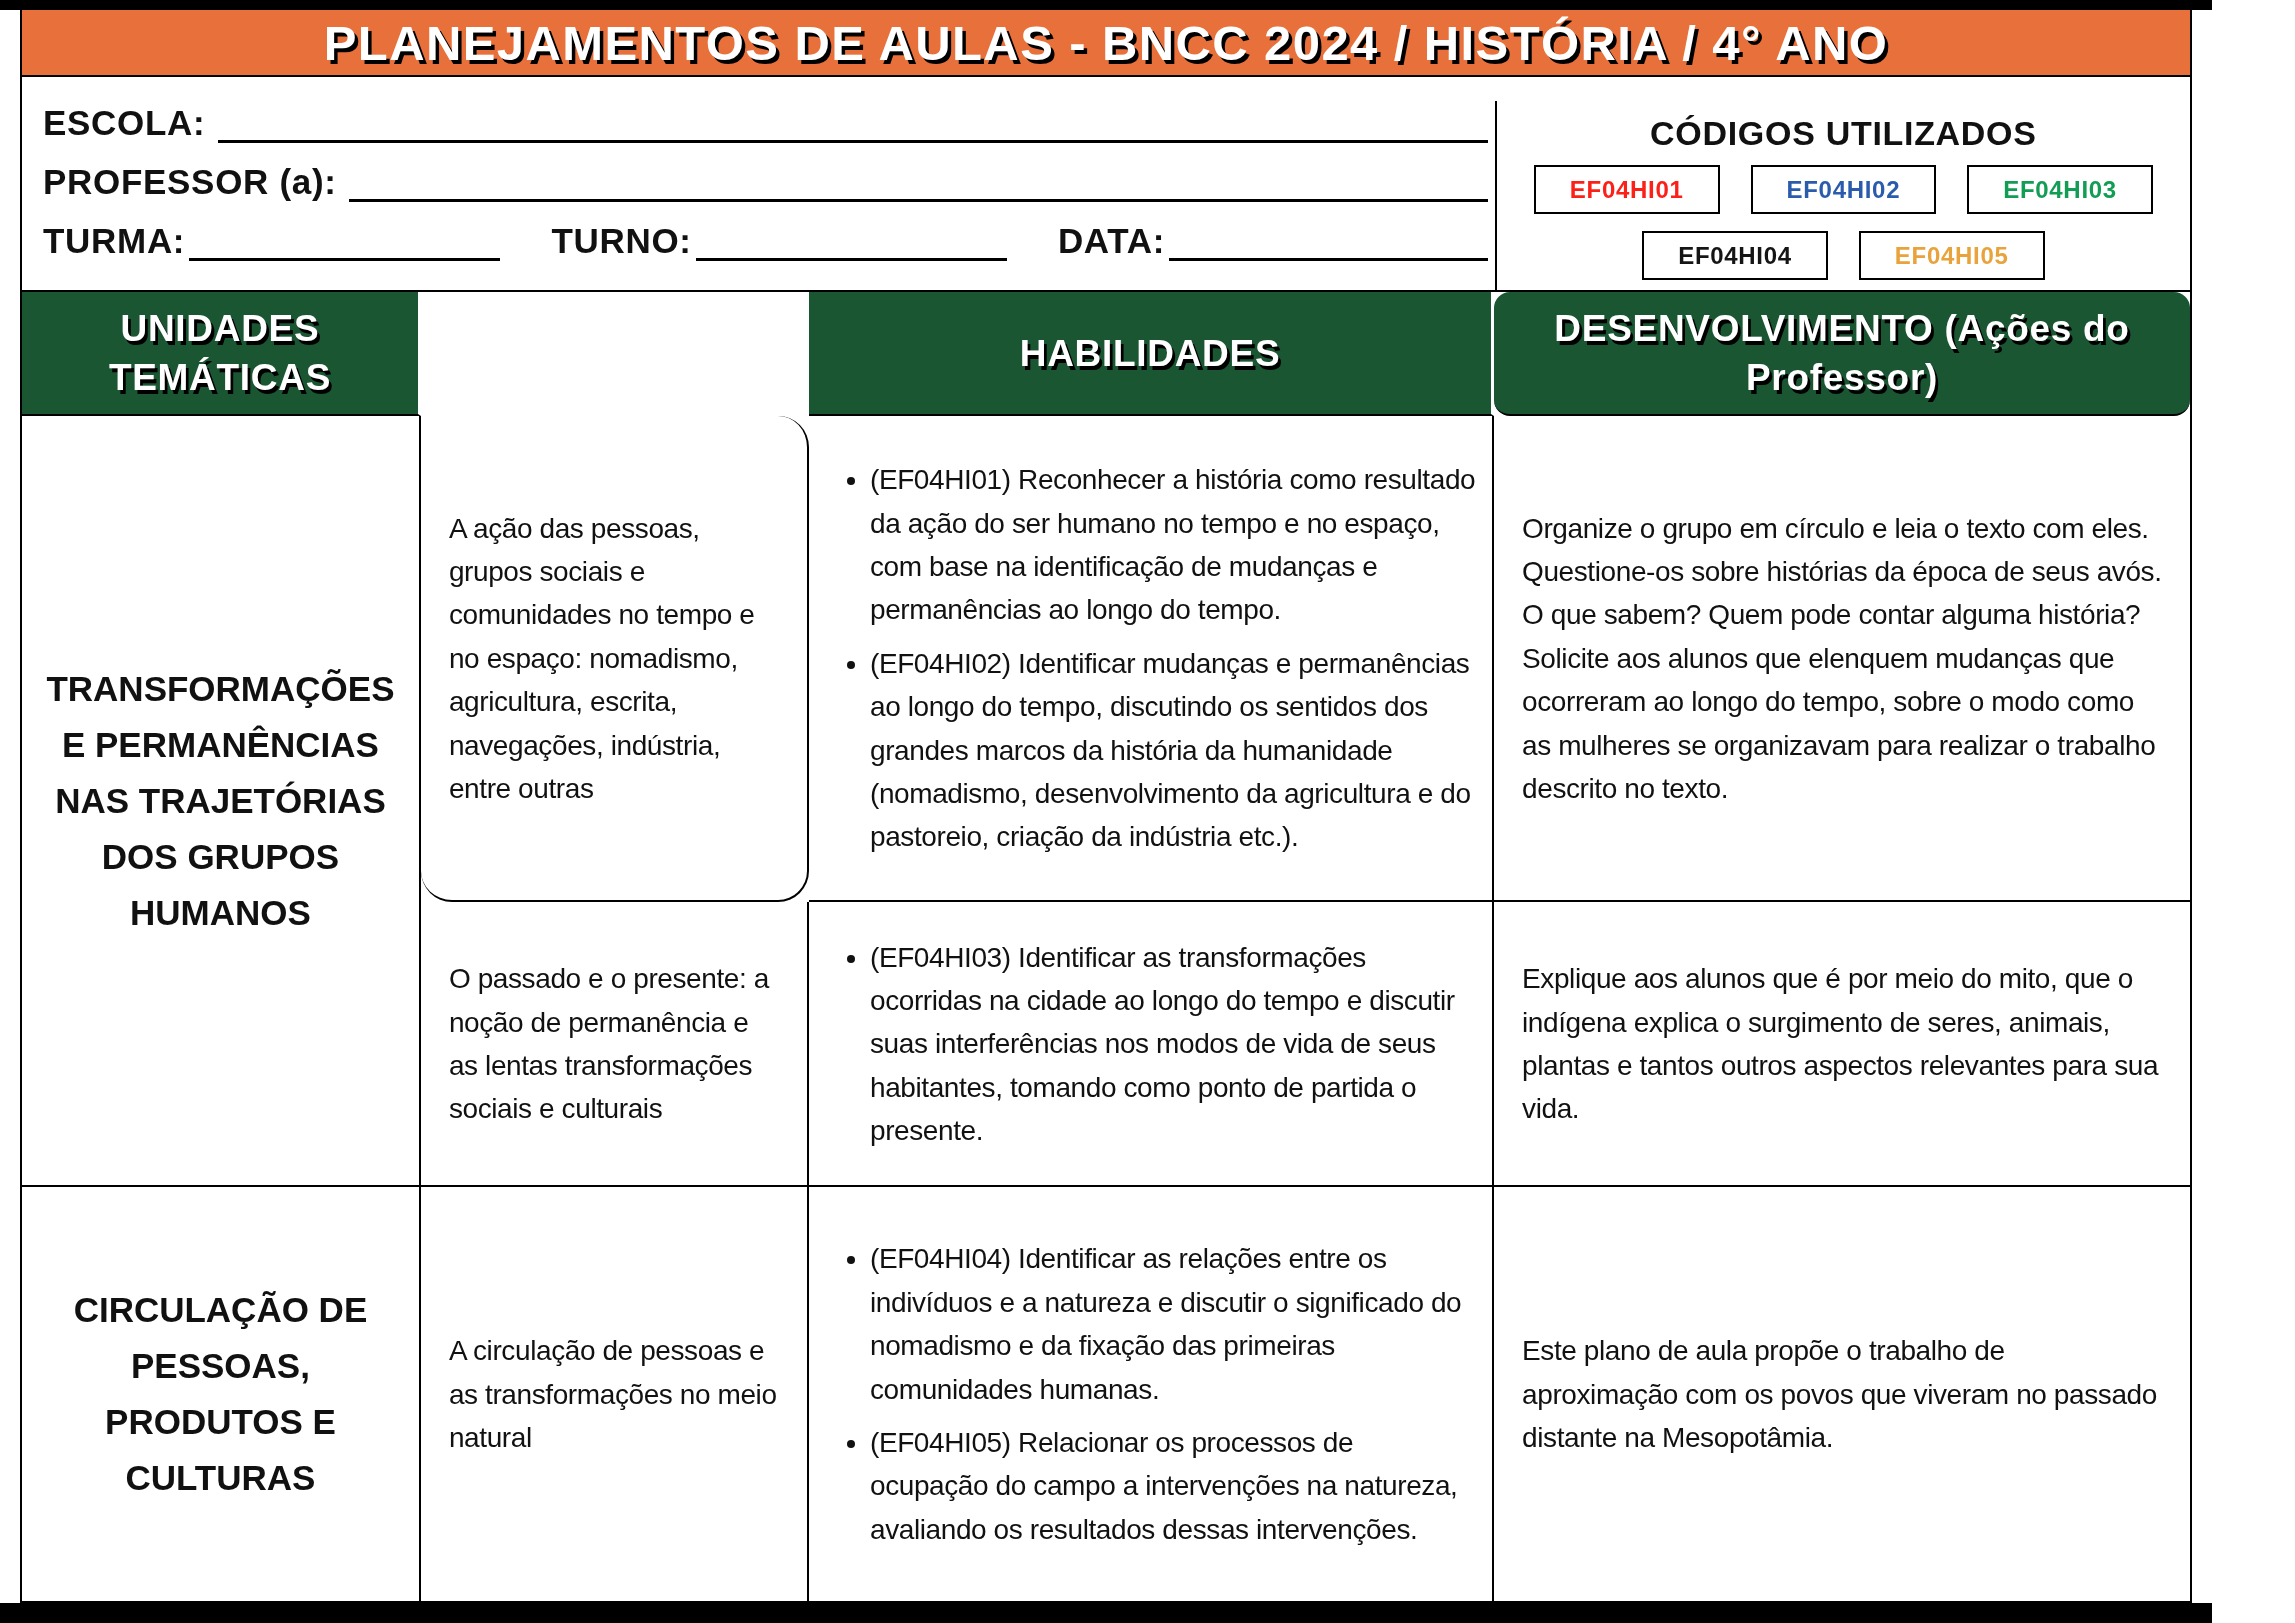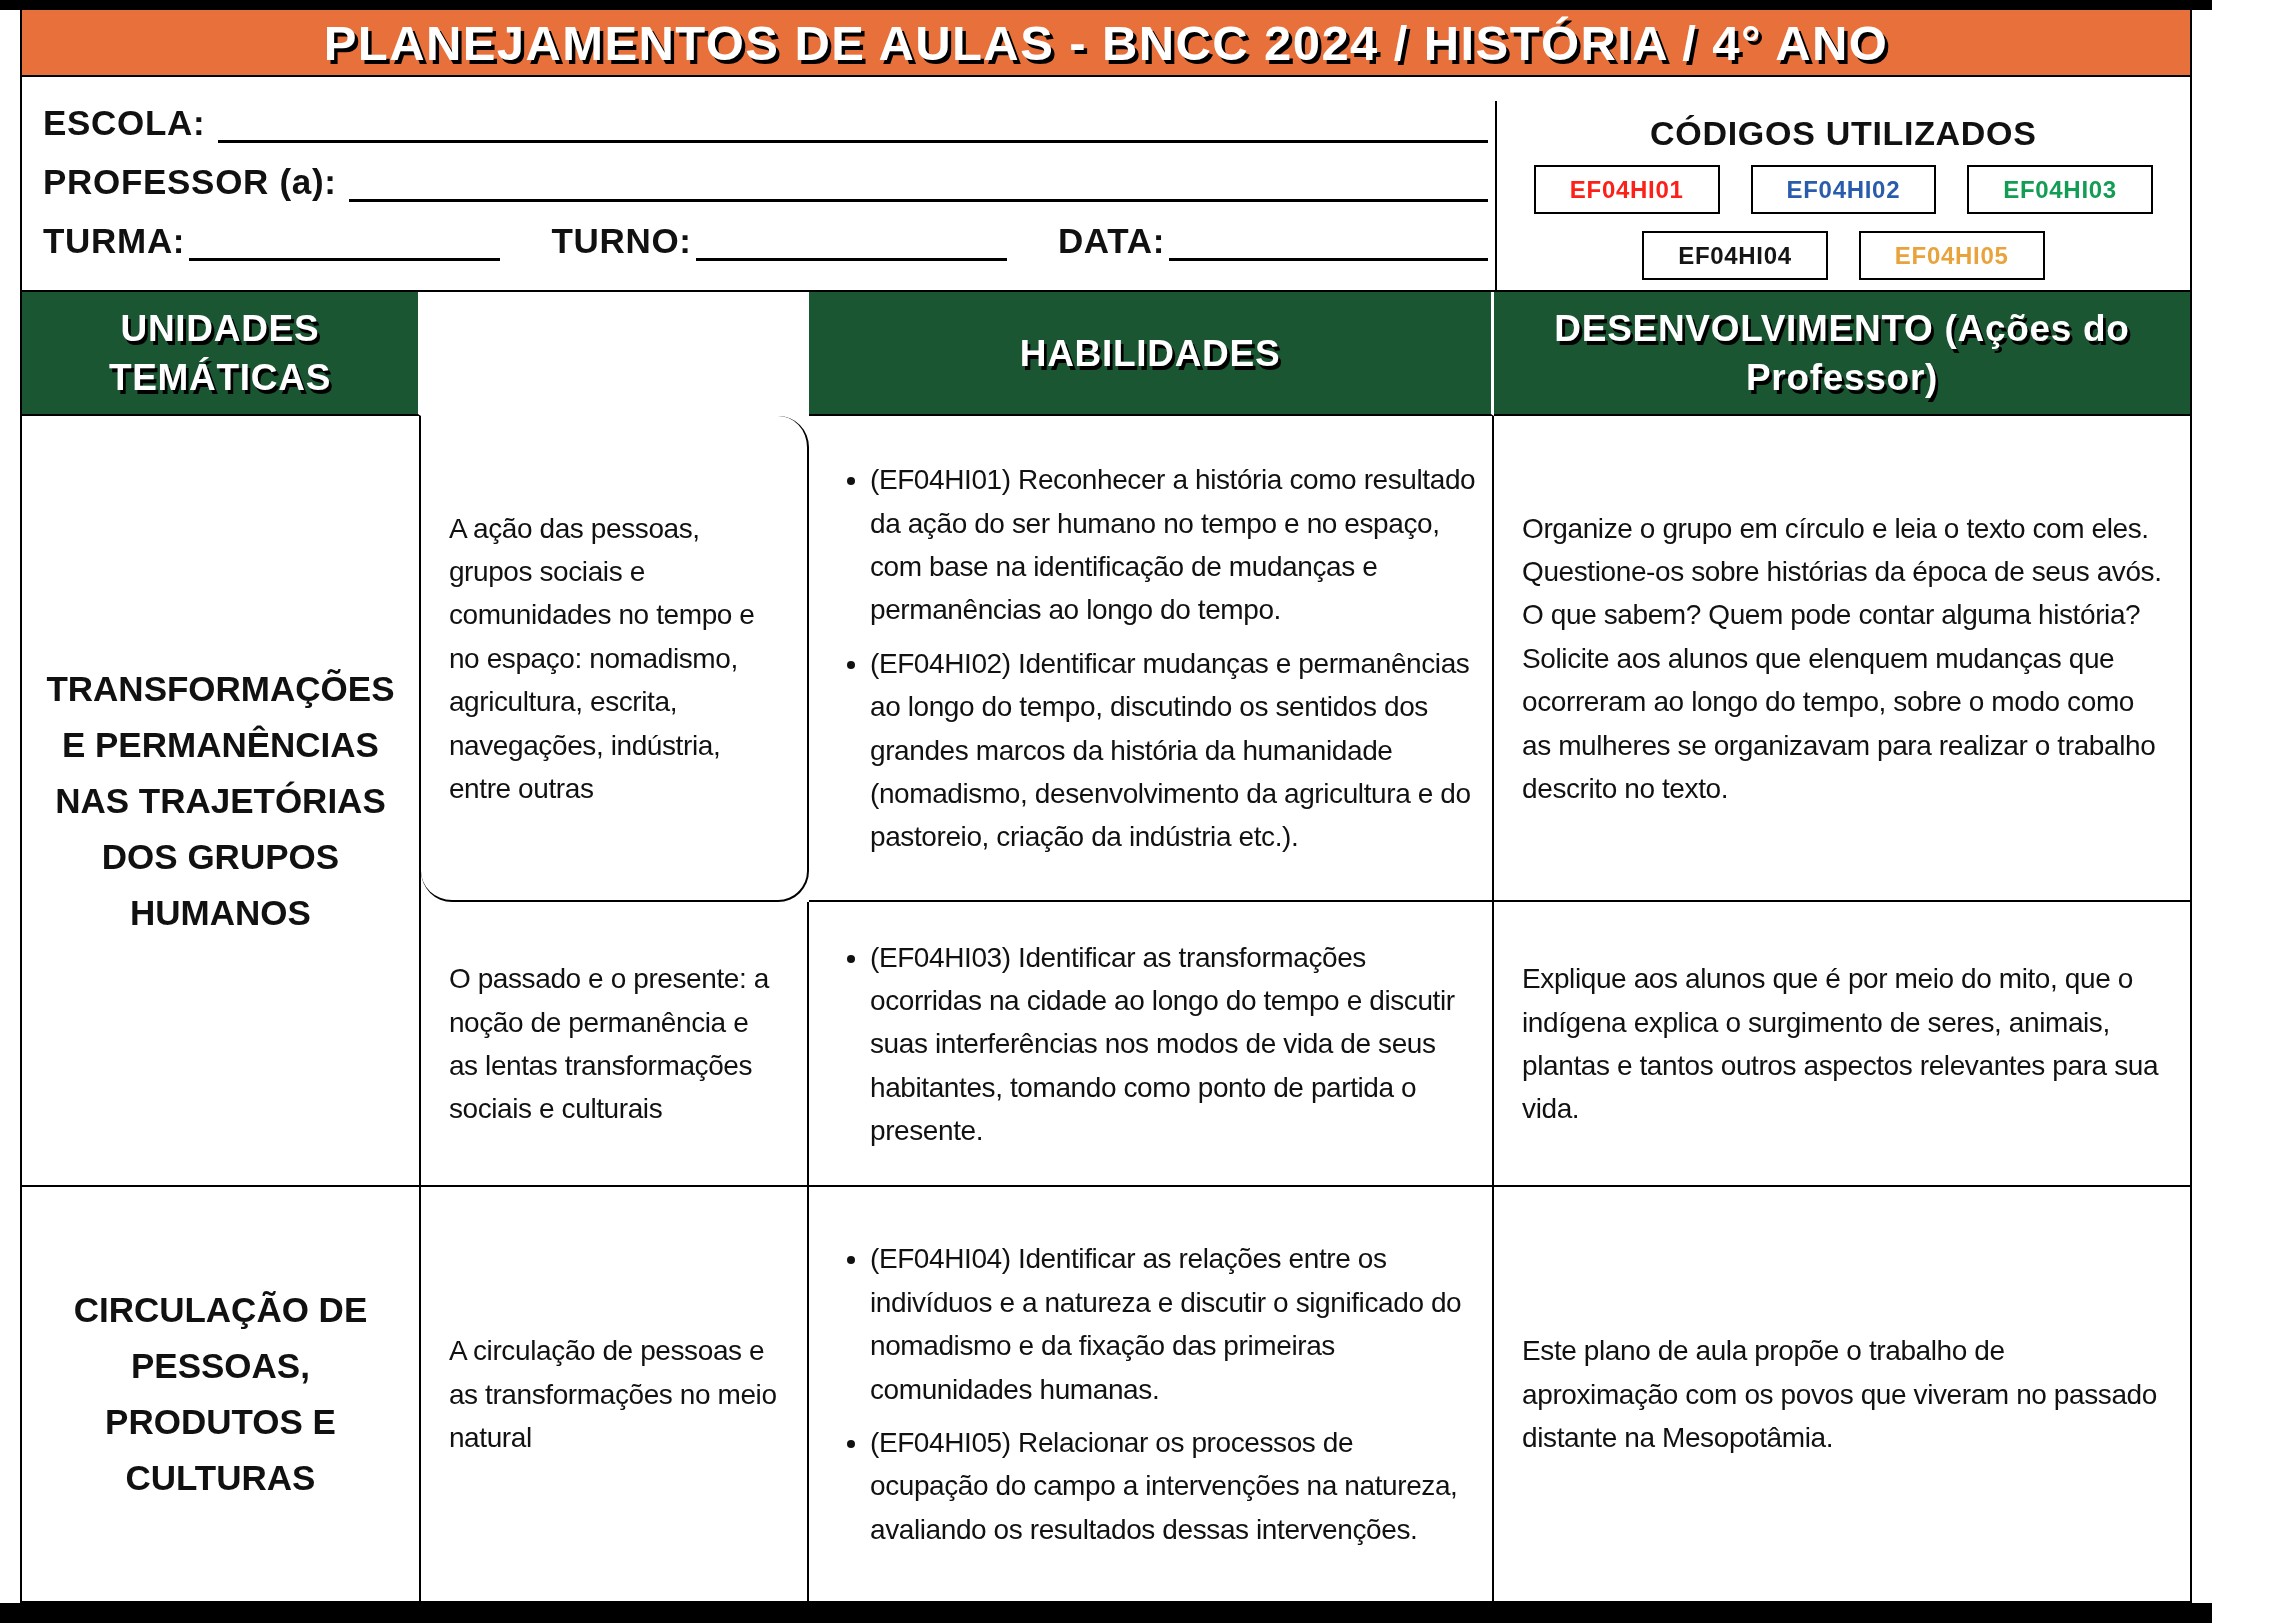--- a/index.html
+++ b/index.html
@@ -95,21 +95,21 @@
           <div class="code-box" style="color: rgb(232, 163, 60);">EF04HI05</div>
         </div>
       </div>
     </div>
   </div>
 
   <div class="table">
 
     <div class="cell hcell" style="grid-column:1;grid-row:1;">UNIDADES TEMÁTICAS</div>
     <div class="cell hcell" style="grid-column:3;grid-row:1;">HABILIDADES</div>
-    <div class="cell hcell last" style="grid-column:4;grid-row:1;">DESENVOLVIMENTO (Ações do Professor)</div>
+    <div class="cell hcell last" style="grid-column:4;grid-row:1;border-radius:16px;">DESENVOLVIMENTO (Ações do Professor)</div>
 
     <div class="cell unidade vline hline" style="grid-column:1;grid-row:2 / span 2;">TRANSFORMAÇÕES E PERMANÊNCIAS NAS TRAJETÓRIAS DOS GRUPOS HUMANOS</div>
 
     <div class="cell body-text vline hline" style="grid-column:2;grid-row:2;border-radius:31px;">A ação das pessoas, grupos sociais e comunidades no tempo e no espaço: nomadismo, agricultura, escrita, navegações, indústria, entre outras</div>
     <div class="cell hab vline hline" style="grid-column:3;grid-row:2;">
       <ul>
         <li>(EF04HI01) Reconhecer a história como resultado da ação do ser humano no tempo e no espaço, com base na identificação de mudanças e permanências ao longo do tempo.</li>
         <li>(EF04HI02) Identificar mudanças e permanências ao longo do tempo, discutindo os sentidos dos grandes marcos da história da humanidade (nomadismo, desenvolvimento da agricultura e do pastoreio, criação da indústria etc.).</li>
       </ul>
     </div>

